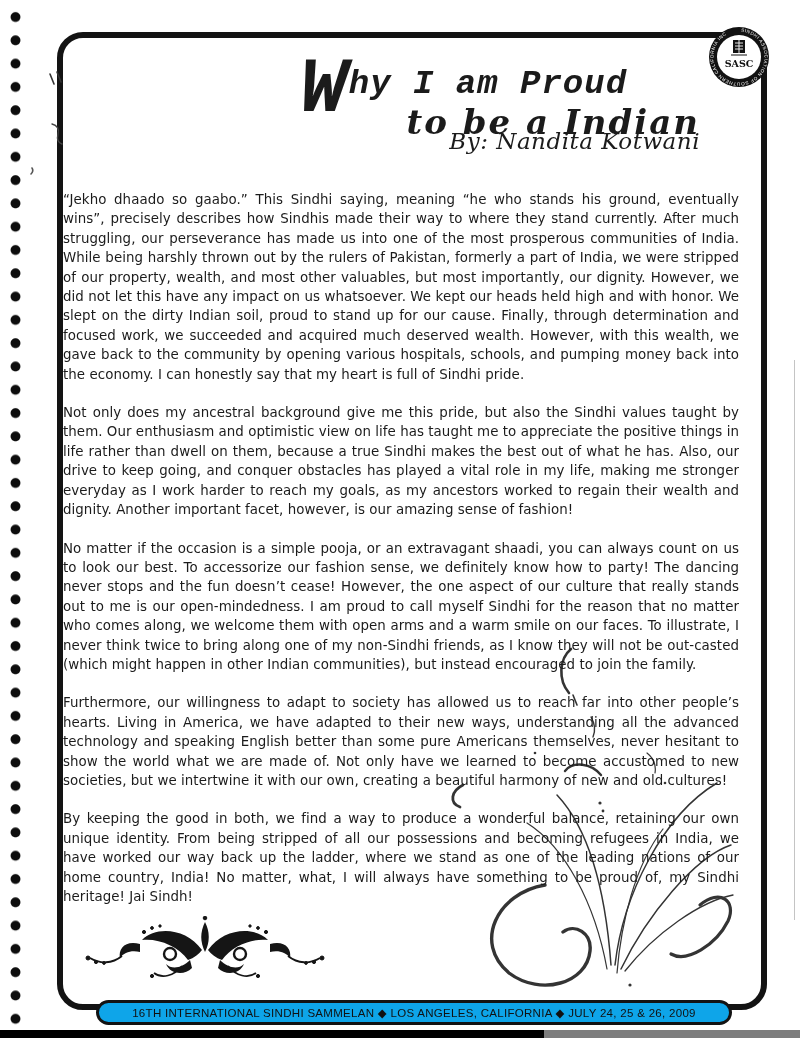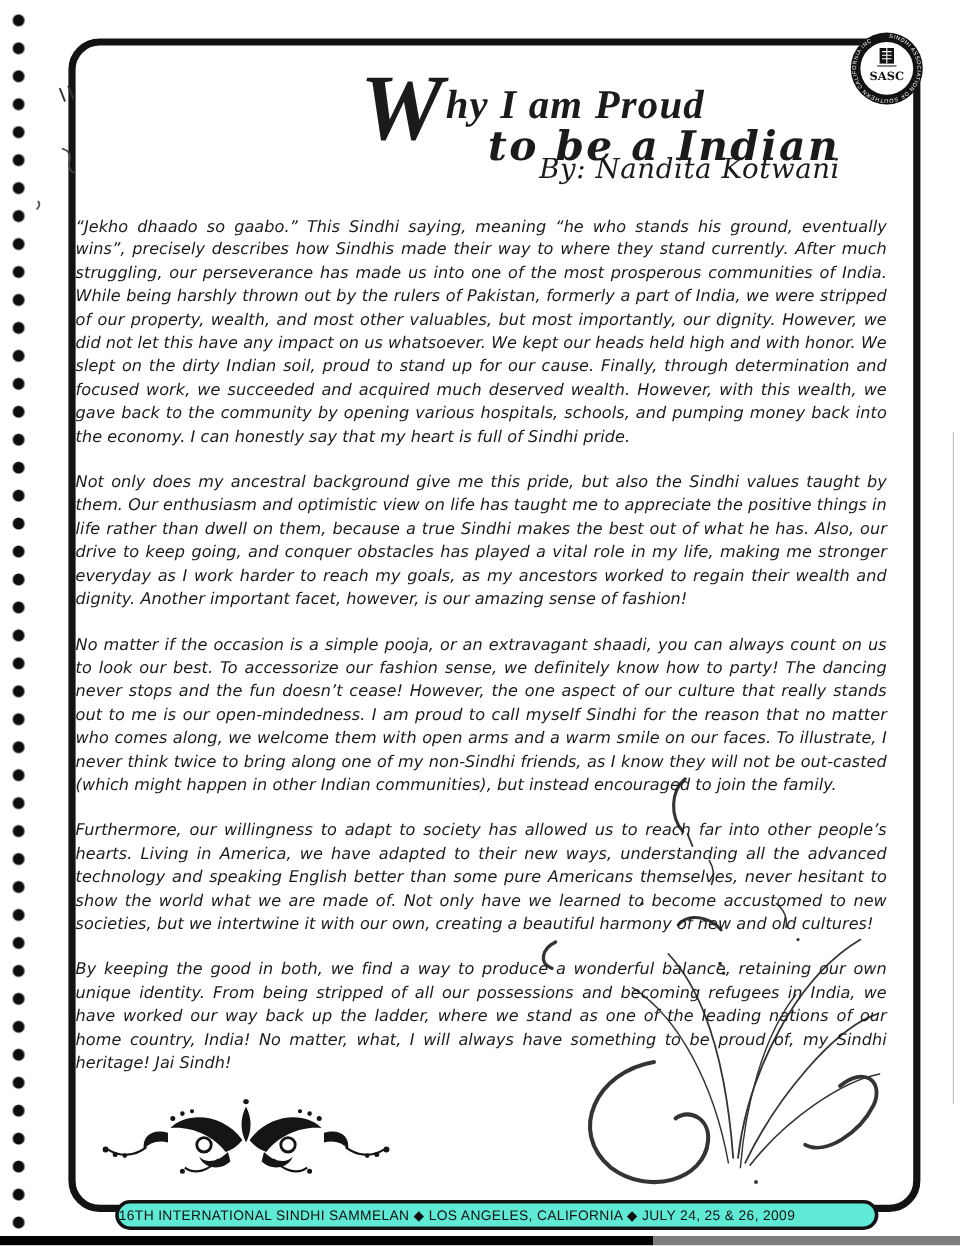--- a/index.html
+++ b/index.html
@@ -8,40 +8,40 @@
   
   .binding{position:absolute;left:8px;top:9px;width:15px;height:1018px;
            background-image:radial-gradient(circle at 7.5px 8px,#0d0d0d 4.4px,rgba(0,0,0,0) 5.4px);
            background-size:15px 23.3px;background-repeat:repeat-y;}
   
   .frame{position:absolute;left:57px;top:32px;width:710px;height:978px;box-sizing:border-box;
          border:6px solid #131313;border-radius:26px;z-index:1;}
   
   .title-wrap{position:absolute;left:0;top:60px;width:700px;z-index:3;}
   .title-line1{position:absolute;left:300px;top:0;white-space:nowrap;
-               font-family:Liberation Serif, serif;font-style:italic;font-weight:bold;}
+               font-family:Liberation Mono, monospace;font-style:italic;font-weight:bold;}
   .title-initial{font-size:78px;line-height:60px;vertical-align:-18px;letter-spacing:2px;}
   .title-rest{font-size:34px;letter-spacing:1px;}
   .title-line2{position:absolute;right:0;top:42px;white-space:nowrap;
                font-family:"DejaVu Serif", serif;font-style:italic;font-weight:bold;
                font-size:34px;letter-spacing:2px;}
   .byline{position:absolute;right:0;top:68px;white-space:nowrap;
           font-family:"DejaVu Serif", serif;font-style:italic;font-size:23px;letter-spacing:.5px;}
   
   .essay-body{position:absolute;left:63px;top:172px;width:676px;z-index:3;}
-  .essay-body p{margin:8px 0 19px 0;text-align:justify;font-size:13.4px;line-height:19.4px;
-                letter-spacing:.05px;font-style:italic;}
+  .essay-body p{margin:18px 0 19px 0;text-align:justify;font-size:13.4px;line-height:19.4px;
+                letter-spacing:.05px;}
   
   .ornament-left{position:absolute;left:78px;top:916px;z-index:2;}
   .flourish-right{position:absolute;left:415px;top:633px;z-index:2;opacity:.92;}
   .pencil-marks{position:absolute;left:24px;top:62px;z-index:2;}
   
   .footer-banner{position:absolute;left:96px;top:1000px;width:636px;height:25px;box-sizing:border-box;
-                 background:#5eead4;border:3px solid #131313;border-radius:13px;z-index:4;
-                 display:flex;align-items:center;justify-content:flex-start;}
+                 background:#0ea5e9;border:3px solid #131313;border-radius:13px;z-index:4;
+                 display:flex;align-items:center;justify-content:center;}
   .footer-text{font-family:"Liberation Sans", sans-serif;font-size:11.5px;letter-spacing:.3px;
                white-space:nowrap;color:#111;}
   
   .bottom-bar{position:absolute;left:0;top:1030px;width:800px;height:8px;z-index:5;
               background:linear-gradient(90deg,#000 0 68%,#7d7d7d 68% 100%);}
   .edge-line{position:absolute;left:794px;top:360px;width:1px;height:560px;background:#c4c4c4;z-index:1;}
   
   .logo{position:absolute;left:707px;top:25px;width:64px;height:64px;z-index:4;}
 </style>
 </head>

